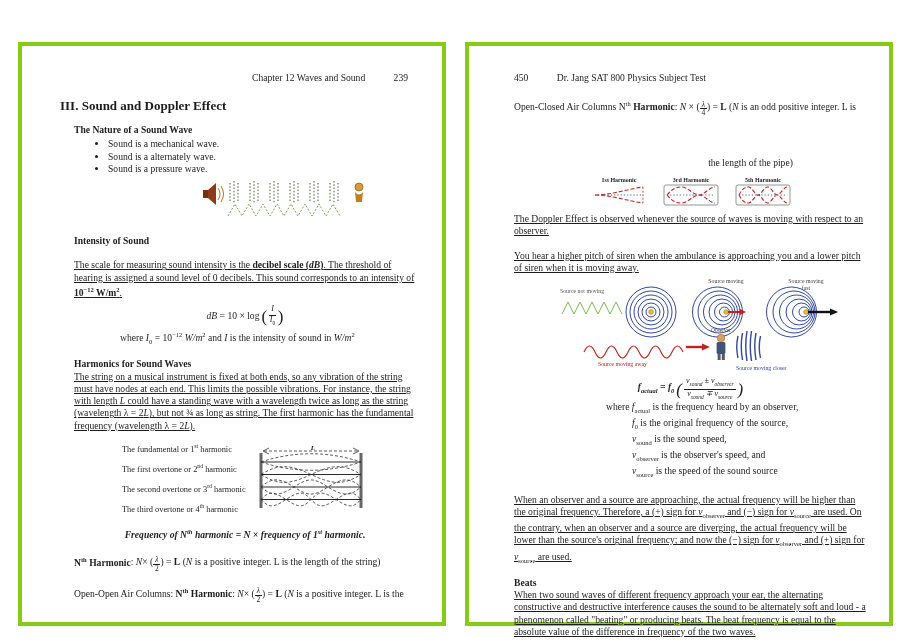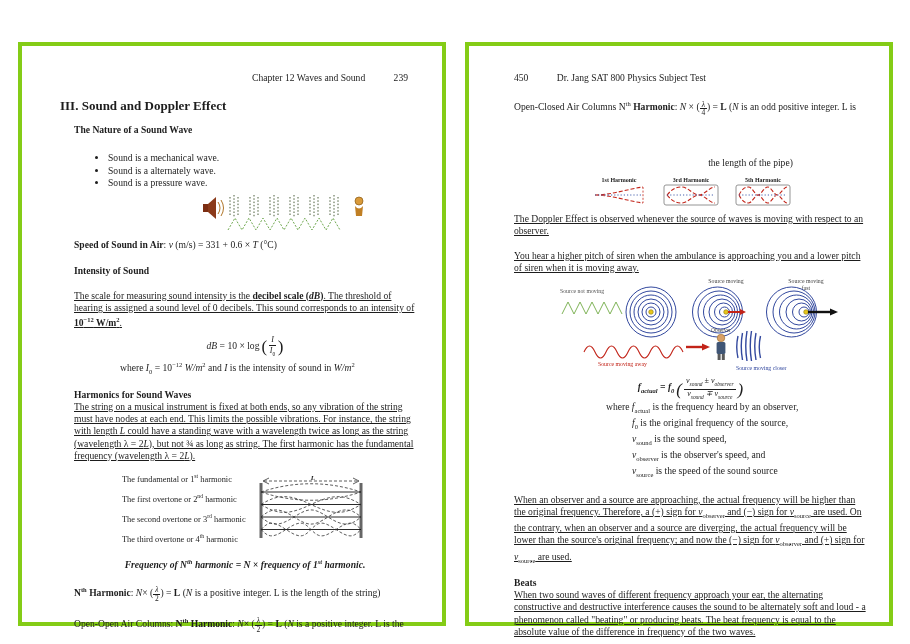--- a/index.html
+++ b/index.html
@@ -12,21 +12,21 @@
   .pr-content{padding:26px 22px 0 45px;font-size:9.6px;line-height:12.3px;}
   .hdr{font-size:9.6px;}
   .hdr-right{text-align:right;padding-right:8px;}
   .hdr span{display:inline-block;}
   .gap-lg{margin-left:26px;}
   .section-title{font-weight:bold;font-size:13px;margin:16px 0 0 -14px;}
   .h{font-weight:bold;margin-top:12px;}
   .h2{font-weight:bold;font-family:Liberation Serif, serif;}
   p{margin:0 0 0 0;text-decoration:underline;}
   .sp8{margin-top:8px;} .sp12{margin-top:12px;} .sp4{margin-top:4px;}
-  ul.bullets{margin:16px 0 0 0;padding-left:34px;}
+  ul.bullets{margin:2px 0 0 0;padding-left:34px;}
   ul.bullets li{margin:0.5px 0;}
   .center{text-align:center;}
   .fig{margin-top:2px;}
   .formula-row{display:flex;align-items:center;justify-content:center;gap:2px;margin-top:6px;}
   .paren{font-size:17px;font-weight:400;line-height:1;font-family:"Liberation Serif",serif;}
   .frac{display:inline-block;text-align:center;font-size:8px;line-height:1.1;vertical-align:middle;}
   .frac .num{display:block;border-bottom:0.8px solid #1d1d1d;padding:0 2px 0.5px 2px;}
   .frac .den{display:block;padding-top:0.5px;}
   .ifrac{display:inline-block;text-align:center;font-size:7.5px;line-height:1.05;vertical-align:-5px;}
   .ifrac .num{display:block;border-bottom:0.8px solid #1d1d1d;padding:0 2px;}
@@ -81,21 +81,20 @@
             <path d="M128,5 V23 M132,3 V25 M136,5 V23"></path>
           </g>
           <g>
             <circle cx="157" cy="9" r="4" fill="#d99a3a" stroke="#8a5a16" stroke-width="0.7"></circle>
             <path d="M153,14 q4,5 8,0 l-1,10 h-6 z" fill="#c07f24"></path>
           </g>
           <polyline points="26,38 33,26 40,38 47,26 54,38 61,26 68,38 75,26 82,38 89,26 96,38 103,26 110,38 117,26 124,38 131,26 138,38" fill="none" stroke="#6fa84f" stroke-width="1" stroke-dasharray="2,1.6"></polyline>
         </svg>
       </div>
 
-      <div class="sp4"><b>Speed of Sound in Air</b>: <i>v</i> (m/s) = 331 + 0.6 × <i>T</i> (°C)</div>
 
       <div class="h" style="margin-top:14px;">Intensity of Sound</div>
       <p class="sp12">The scale for measuring sound intensity is the <b>decibel scale (<i>dB</i>)</b>. The threshold of hearing is assigned a sound level of 0 decibels. This sound corresponds to an intensity of <b>10<sup>−12</sup> W/m<sup>2</sup></b>.</p>
 
       <div class="formula-row">
         <span><i>dB</i> = 10 × log</span>
         <span class="paren">(</span>
         <span class="frac">
           <span class="num"><i>I</i></span>
           <span class="den"><i>I</i><sub>0</sub></span>

